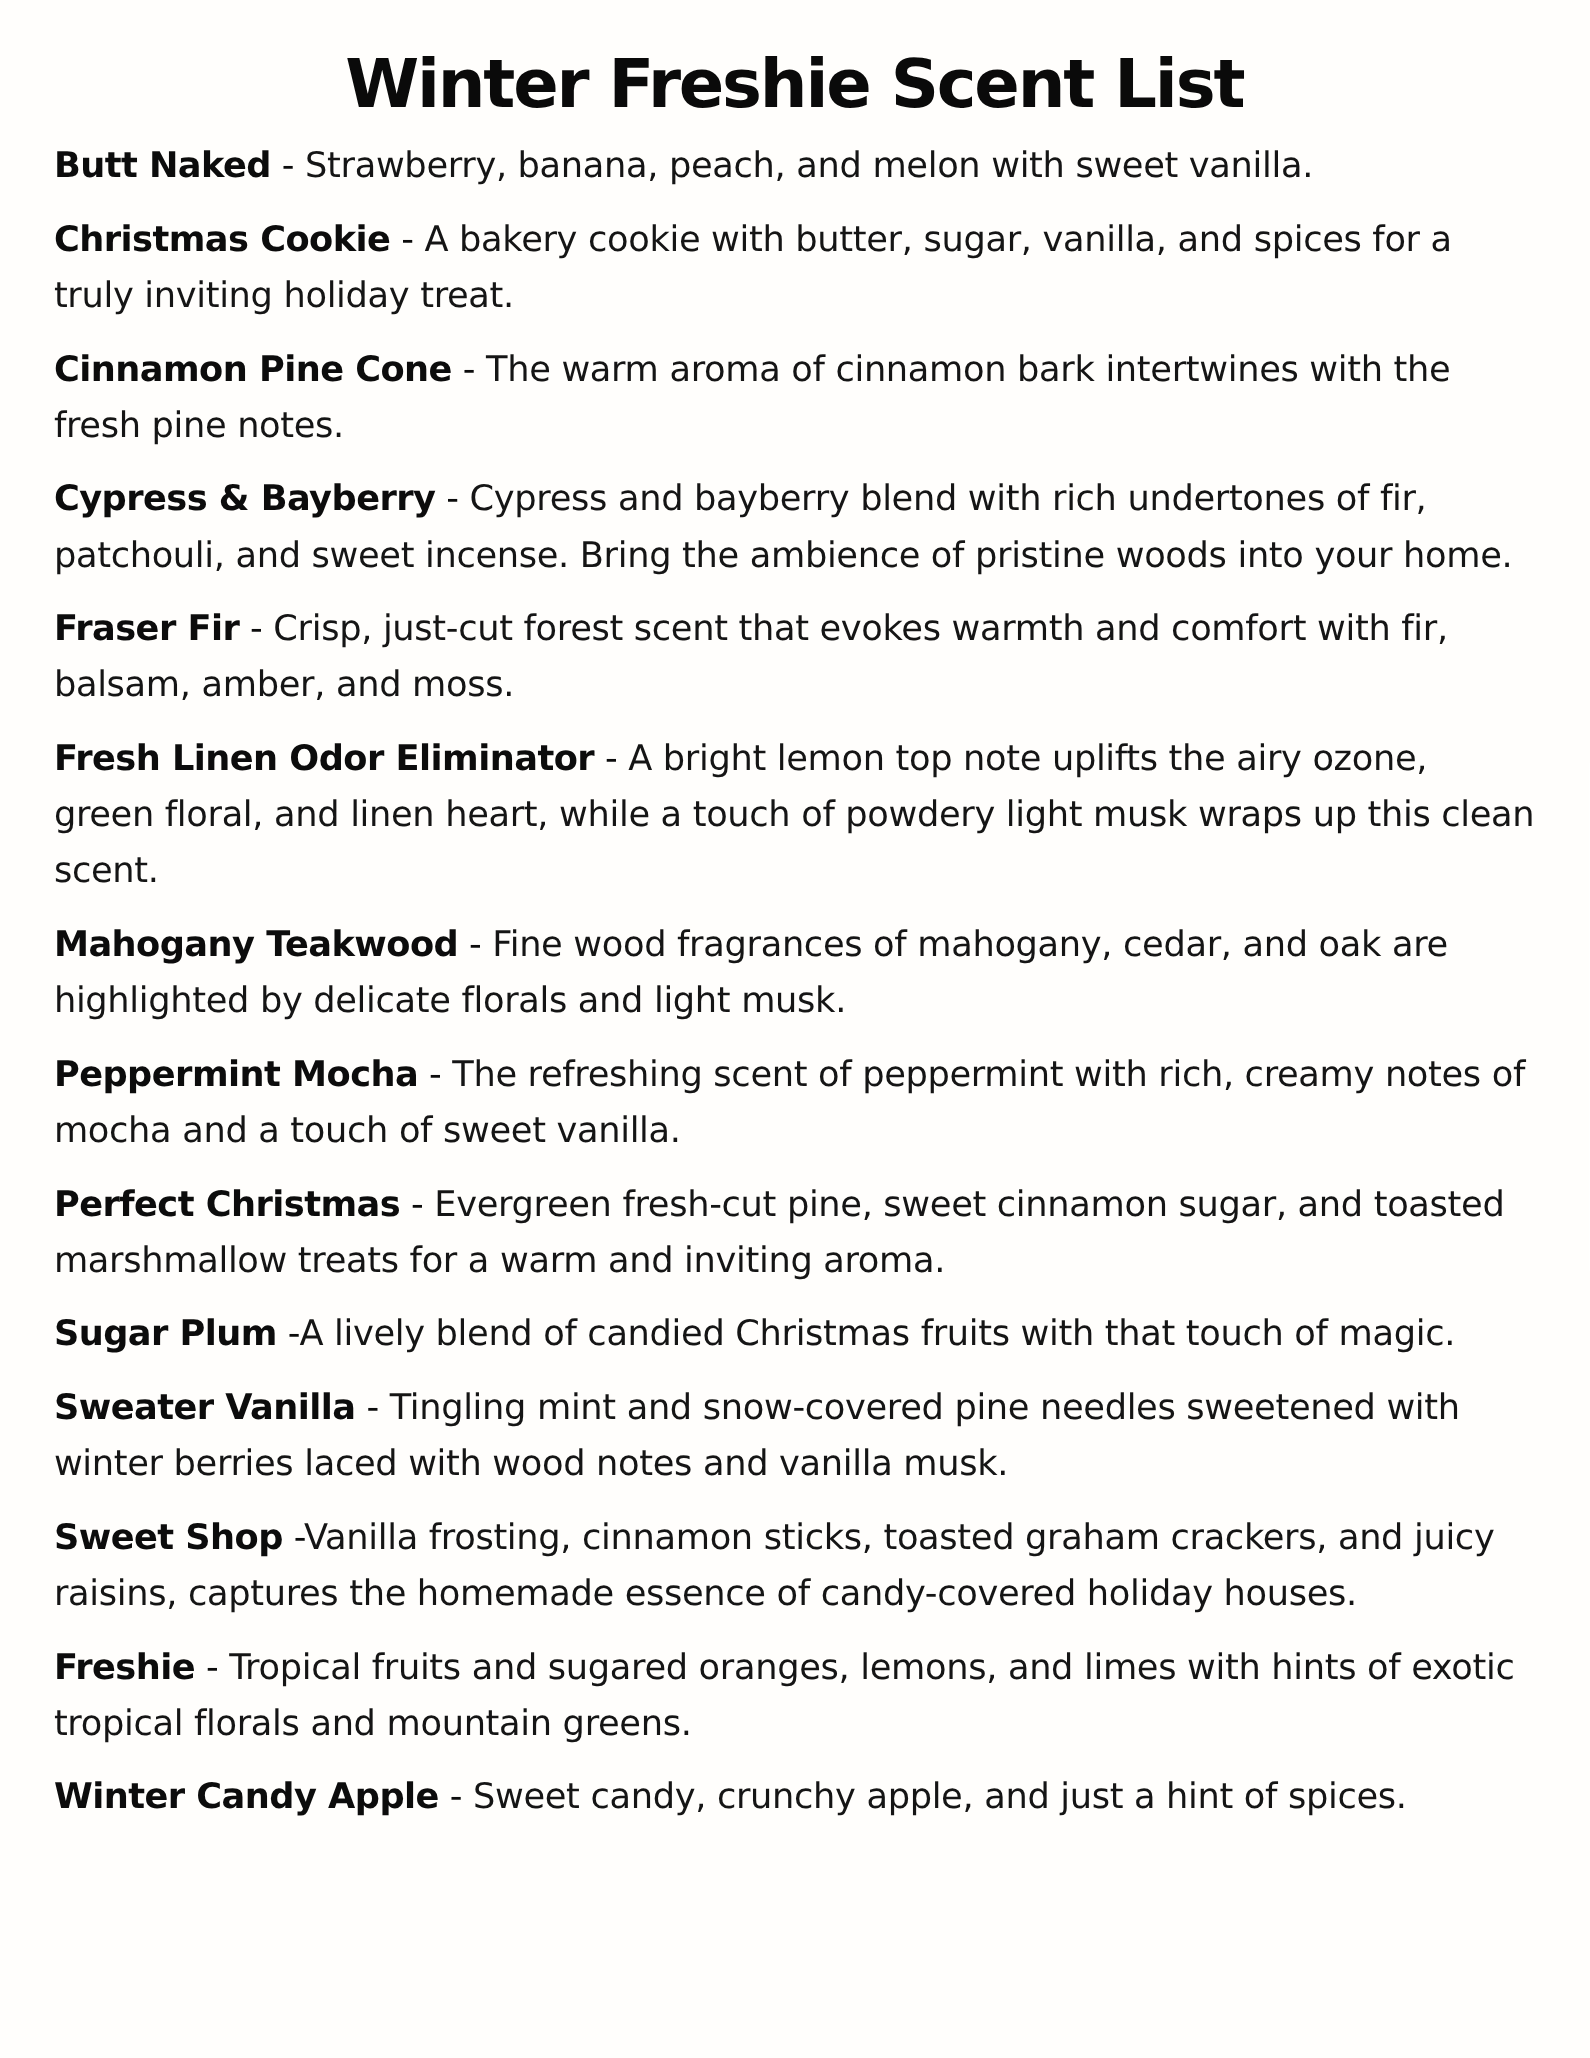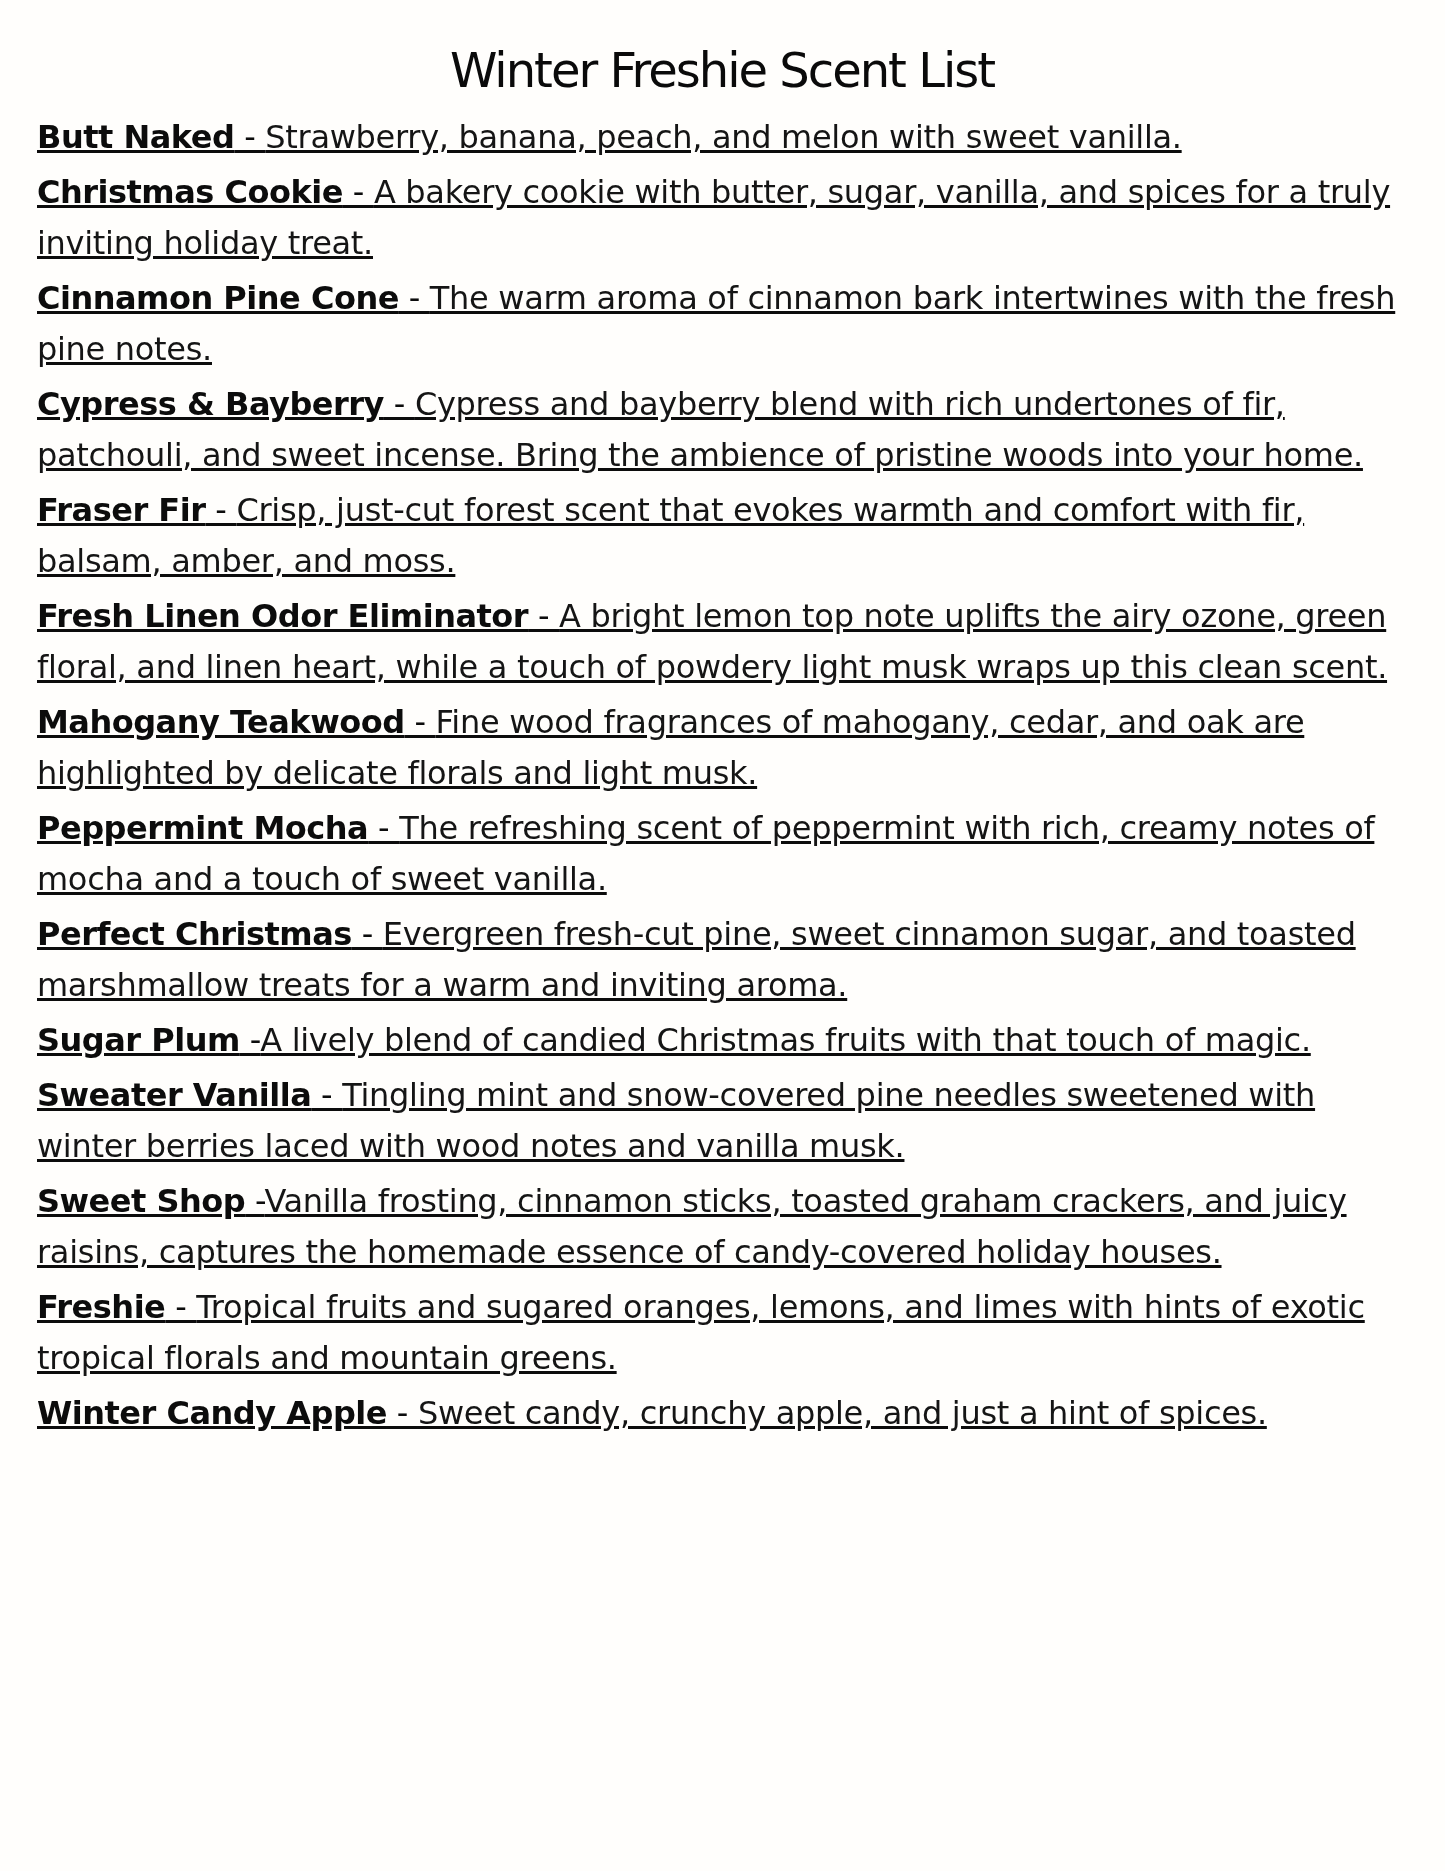--- a/index.html
+++ b/index.html
@@ -12,36 +12,35 @@
     height: 1871px;
     background: #fffefc;
     box-sizing: border-box;
     padding: 46px 34px 0 33px;
     overflow: hidden;
     font-family: "DejaVu Sans", "Liberation Sans", sans-serif;
     color: #0c0c0c;
   }
   .page-title {
     font-family: "DejaVu Sans", sans-serif;
-    font-weight: 400;
-    font-size: 48px;
+    font-weight: 700;
+    font-size: 61px;
     line-height: 1.0;
     letter-spacing: -2px;
     text-align: center;
     margin: 0 0 18px 0;
     color: #0a0a0a;
   }
   .scent-list {
     font-size: 32px;
     line-height: 51px;
     letter-spacing: -0.3px;
   }
   .scent-entry {
-    margin: 4px;
-    text-decoration: underline;
+    margin: 16px;
   }
   .scent-name {
     font-weight: 700;
     letter-spacing: -0.5px;
   }
   .scent-sep {
     font-weight: 400;
     white-space: pre;
   }
   .scent-desc {

